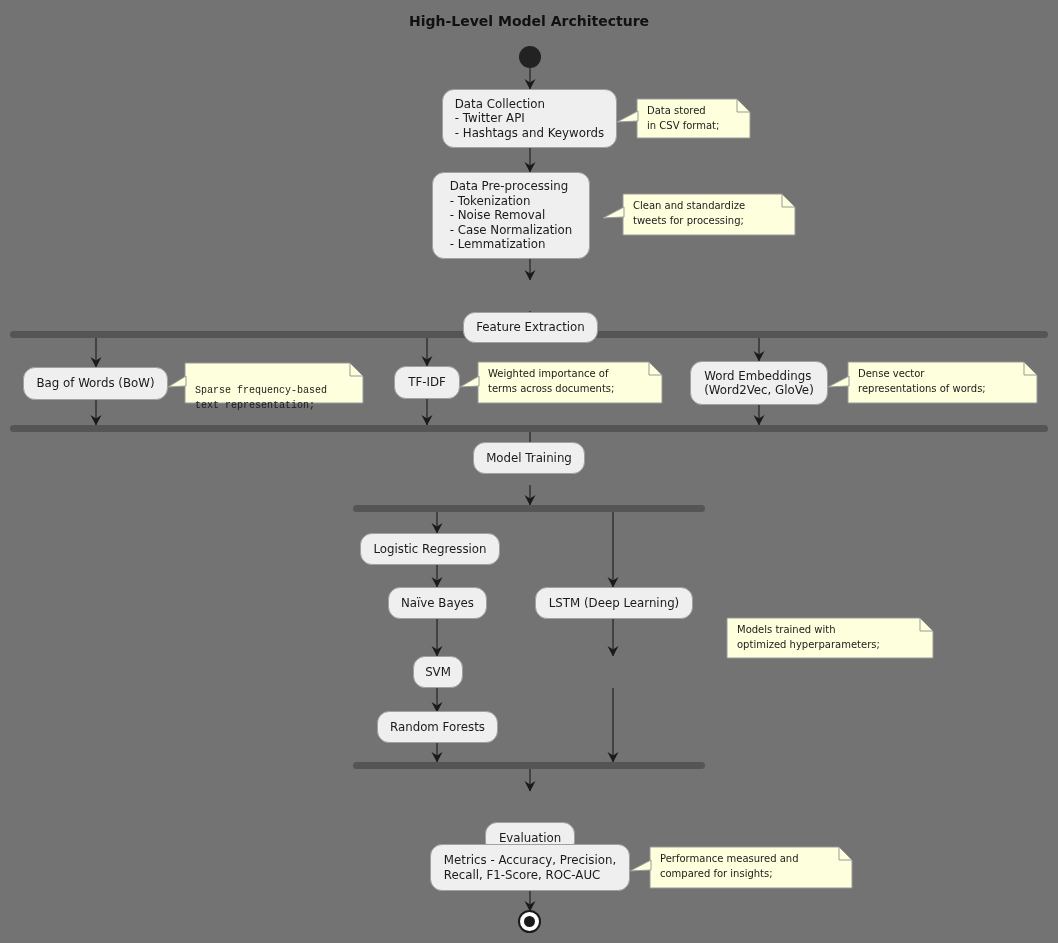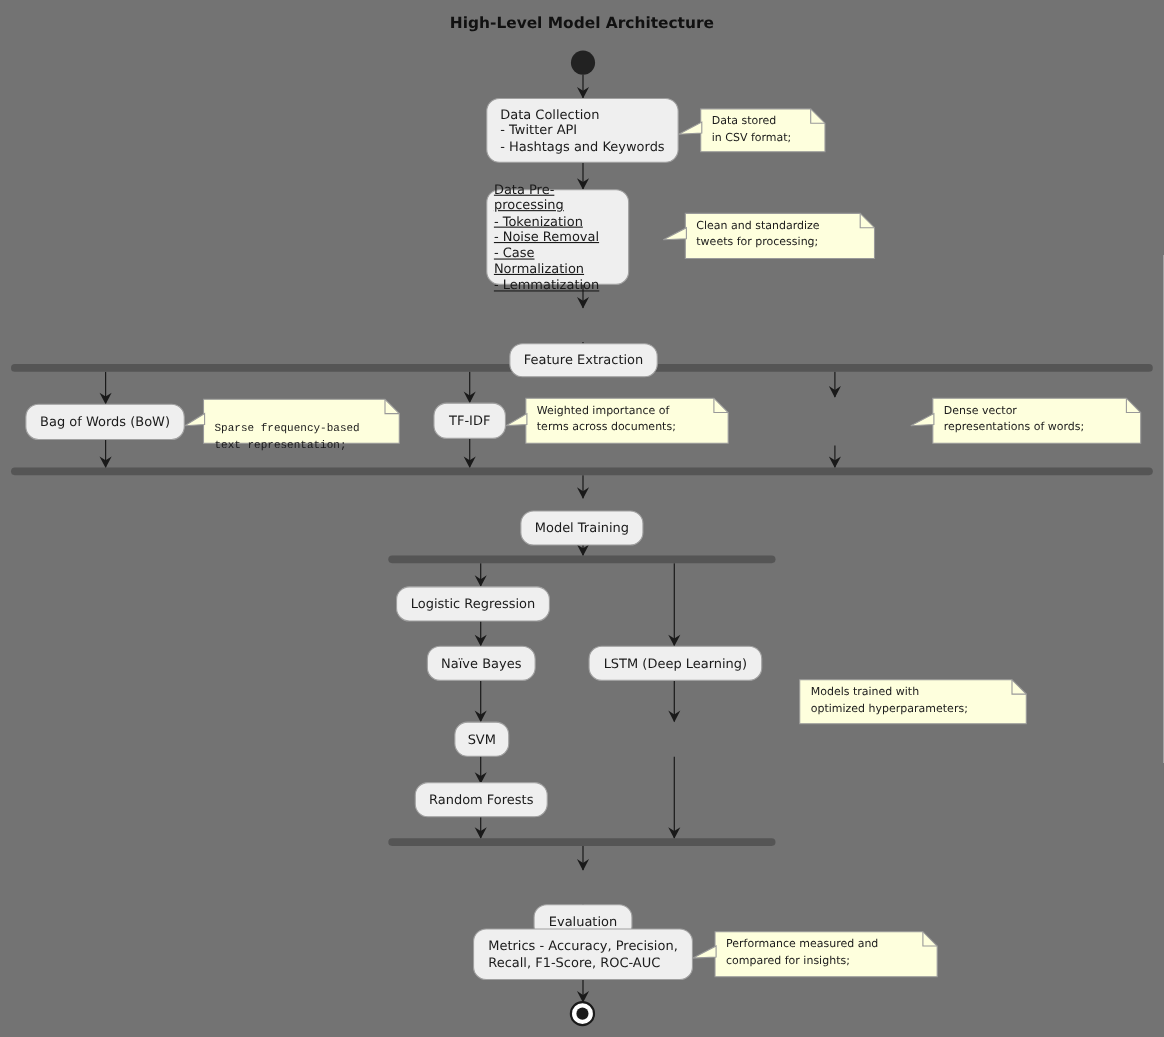--- a/index.html
+++ b/index.html
@@ -111,37 +111,41 @@
   <div class="bar" style="left:10px;top:331px;width:1038px;"></div>
   <div class="bar" style="left:10px;top:425px;width:1038px;"></div>
   <div class="bar" style="left:353px;top:505px;width:352px;"></div>
   <div class="bar" style="left:353px;top:762px;width:352px;"></div>
 
   <div class="activity" style="left:442px;top:89px;width:175px;height:59px;">
     <span class="txt">Data Collection
 - Twitter API
 - Hashtags and Keywords</span>
   </div>
-  <div class="activity" style="left:442px;top:172px;width:130px;height:87px;text-decoration:underline;">
+  <div class="activity" style="left:432px;top:172px;width:158px;height:87px;">
     <span class="txt">Data Pre-processing
 - Tokenization
 - Noise Removal
 - Case Normalization
 - Lemmatization</span>
   </div>
   <div class="activity" style="left:463px;top:280px;width:135px;height:31px;margin-top:32px;">
     <span class="txt">Feature Extraction</span>
   </div>
   <div class="activity" style="left:23px;top:367px;width:145px;height:33px;">
     <span class="txt">Bag of Words (BoW)</span>
   </div>
   <div class="activity" style="left:394px;top:366px;width:66px;height:33px;">
     <span class="txt">TF-IDF</span>
   </div>
-  <div class="activity" style="left:473px;top:464px;width:112px;height:32px;">
+  <div class="activity" style="left:690px;top:361px;width:138px;height:44px;">
+    <span class="txt">Word Embeddings
+(Word2Vec, GloVe)</span>
+  </div>
+  <div class="activity" style="left:473px;top:442px;width:112px;height:32px;">
     <span class="txt">Model Training</span>
   </div>
   <div class="activity" style="left:360px;top:533px;width:140px;height:32px;text-align:right;">
     <span class="txt">Logistic Regression</span>
   </div>
   <div class="activity" style="left:388px;top:587px;width:99px;height:32px;">
     <span class="txt">Naïve Bayes</span>
   </div>
   <div class="activity" style="left:413px;top:656px;width:50px;height:32px;">
     <span class="txt">SVM</span>

